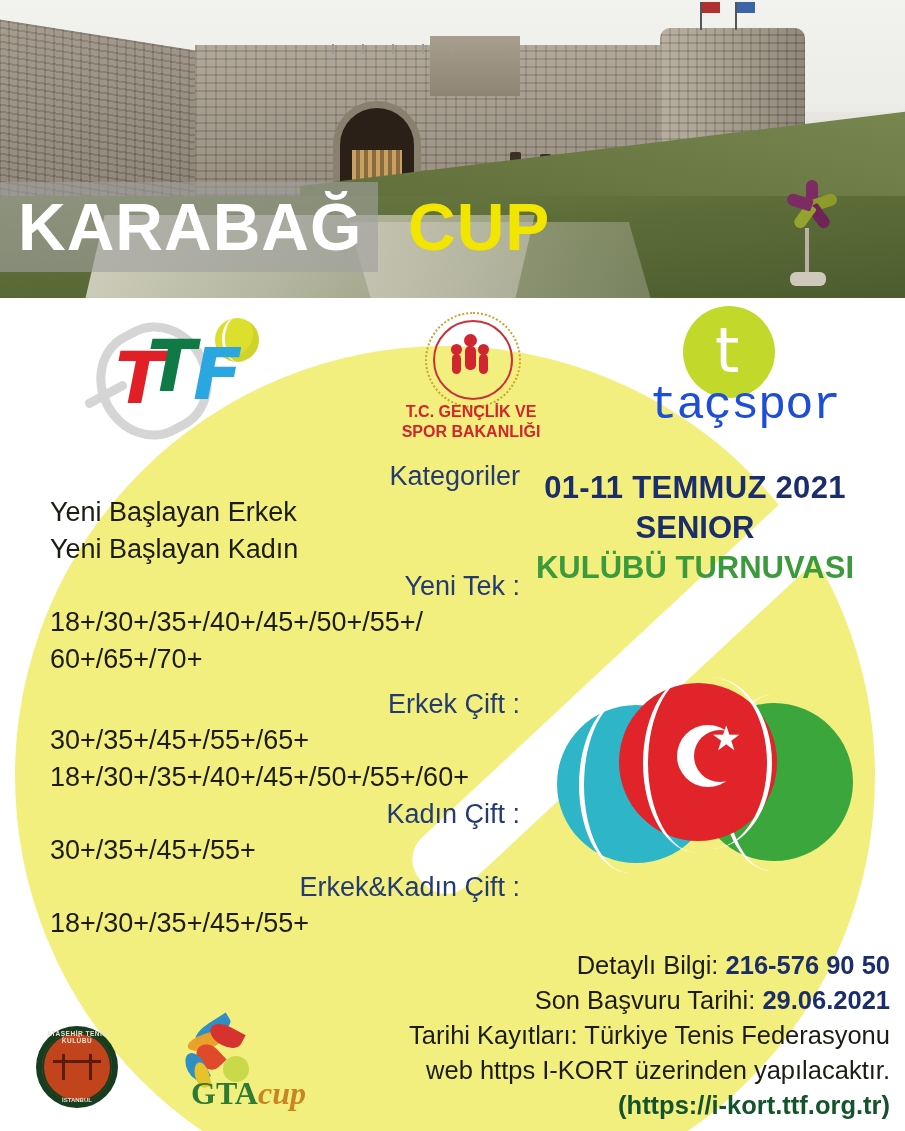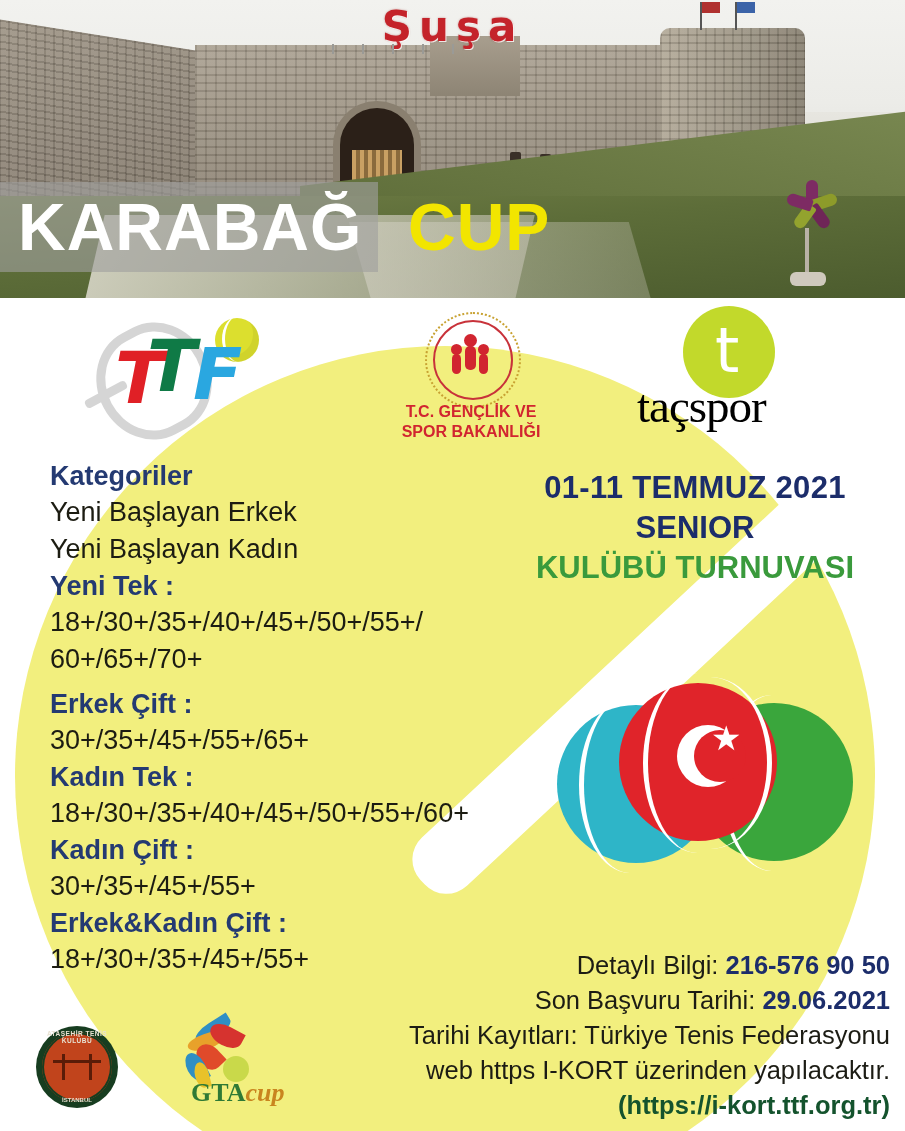--- a/index.html
+++ b/index.html
@@ -220,32 +220,32 @@
   .tac-circle{
     position:absolute;left:38px;top:0;width:92px;height:92px;border-radius:50%;
     background:#c2d92b;
   }
   .tac-t{
     position:absolute;left:70px;top:14px;
     font-family:"DejaVu Sans", sans-serif;font-size:62px;line-height:62px;
     color:#ffffff;font-weight:normal;
   }
   .tac-word{
-    position:absolute;left:-8px;top:74px;width:215px;text-align:left;
-    font-family:Liberation Serif, serif;
-    font-size:47px;line-height:52px;color:#000000;letter-spacing:-1px;
+    position:absolute;left:-8px;top:74px;width:215px;text-align:center;
+    font-family:Liberation Mono, monospace;
+    font-size:47px;line-height:52px;color:#1d4ed8;letter-spacing:-1px;
   }
 
   
   .cats{
     position:absolute;left:50px;top:160px;width:470px;
     font-family:"Liberation Sans", sans-serif;
   }
   .cat-h{
-    font-size:27px;font-weight:bold;color:#243a72;line-height:36px;
+    font-size:27px;font-weight:normal;color:#243a72;line-height:36px;text-align:right;
   }
   .cat-p{
     font-size:27px;font-weight:normal;color:#1c1c12;line-height:37px;
   }
   .cat-gap{height:8px;}
 
   
   .dates{
     position:absolute;left:500px;top:170px;width:390px;text-align:center;
     font-family:"Liberation Sans", sans-serif;
@@ -320,21 +320,21 @@
   .spon1 .lbl2{
     position:absolute;left:0;bottom:5px;width:82px;text-align:center;
     font-size:6px;font-weight:bold;color:#e8e2d2;
   }
 
   .spon2{position:absolute;left:165px;top:722px;width:170px;height:95px;}
   .gta-bird i{position:absolute;border-radius:50% 0 50% 50%;}
   .gta-word{
     position:absolute;left:26px;top:52px;
     font-family:"Liberation Serif", serif;
-    font-size:26px;line-height:42px;font-weight:bold;color:#2f7a35;
+    font-size:32px;line-height:42px;font-weight:bold;color:#2f7a35;
   }
   .gta-word em{font-style:italic;color:#c9851f;font-weight:bold;}
   .gta-ball{
     position:absolute;left:58px;top:36px;width:26px;height:26px;border-radius:50%;
     background:#c9d94a;
   }
 </style>
 </head>
 <body>
 
@@ -371,21 +371,20 @@
     <div class="pinwheel">
       <i style="transform:rotate(0deg);background:#7d2b63;"></i>
       <i style="transform:rotate(72deg);background:#8d9b2a;"></i>
       <i style="transform:rotate(144deg);background:#6f2557;"></i>
       <i style="transform:rotate(216deg);background:#93a32e;"></i>
       <i style="transform:rotate(288deg);background:#7d2b63;"></i>
     </div>
     <div class="pin-pole"></div>
     <div class="pin-base"></div>
 
-    <div class="susa">Şuşa</div>
     <div class="susa-legs"></div>
 
     <div class="band"></div>
     <div class="karabag">KARABAĞ</div>
     <div class="cup">CUP</div>
   </div>
 
   <div class="lower">
 
     <div class="ball-big"></div>
@@ -430,21 +429,20 @@
       <div class="cat-p">Yeni Başlayan Kadın</div>
 
       <div class="cat-h">Yeni Tek :</div>
       <div class="cat-p">18+/30+/35+/40+/45+/50+/55+/</div>
       <div class="cat-p">60+/65+/70+</div>
       <div class="cat-gap"></div>
 
       <div class="cat-h">Erkek Çift :</div>
       <div class="cat-p">30+/35+/45+/55+/65+</div>
 
-      <div class="cat-h">Kadın Tek :</div>
       <div class="cat-p">18+/30+/35+/40+/45+/50+/55+/60+</div>
 
       <div class="cat-h">Kadın Çift :</div>
       <div class="cat-p">30+/35+/45+/55+</div>
 
       <div class="cat-h">Erkek&amp;Kadın Çift :</div>
       <div class="cat-p">18+/30+/35+/45+/55+</div>
     </div>
 
     <div class="dates">

